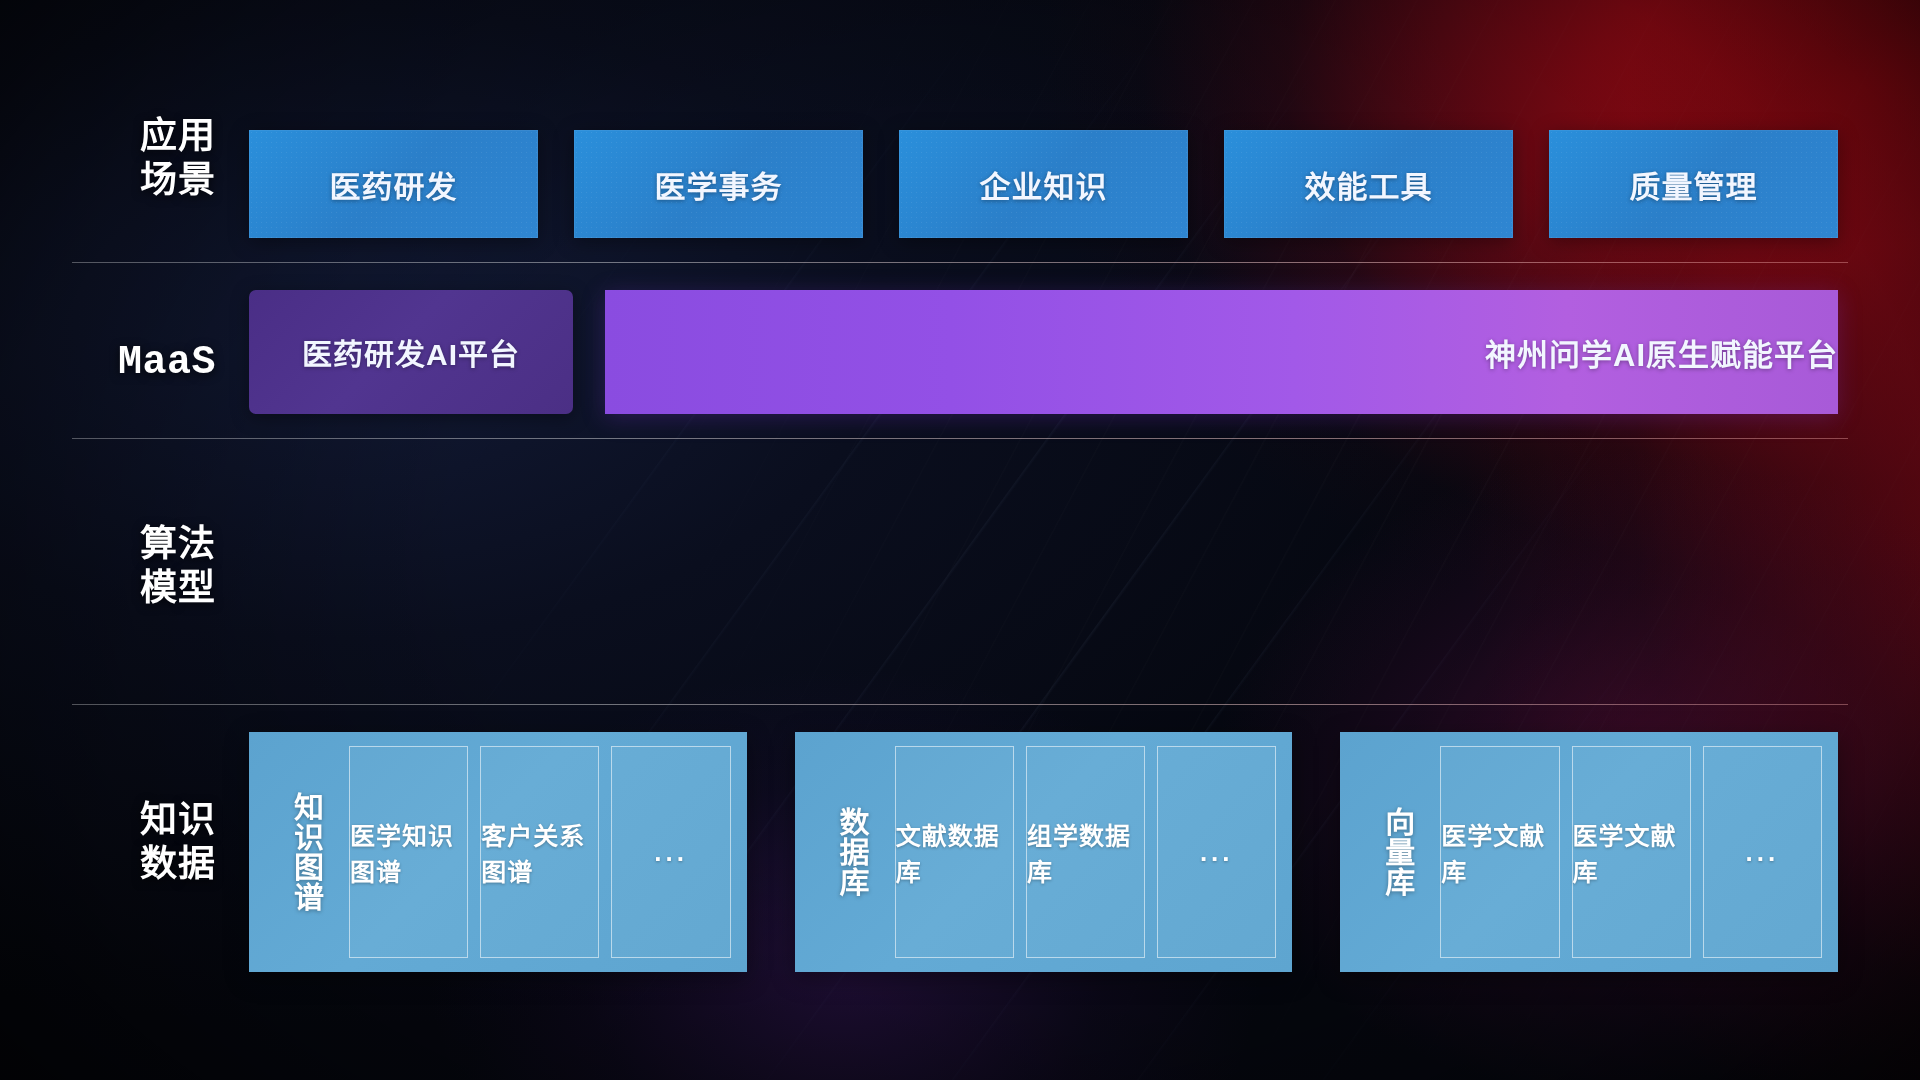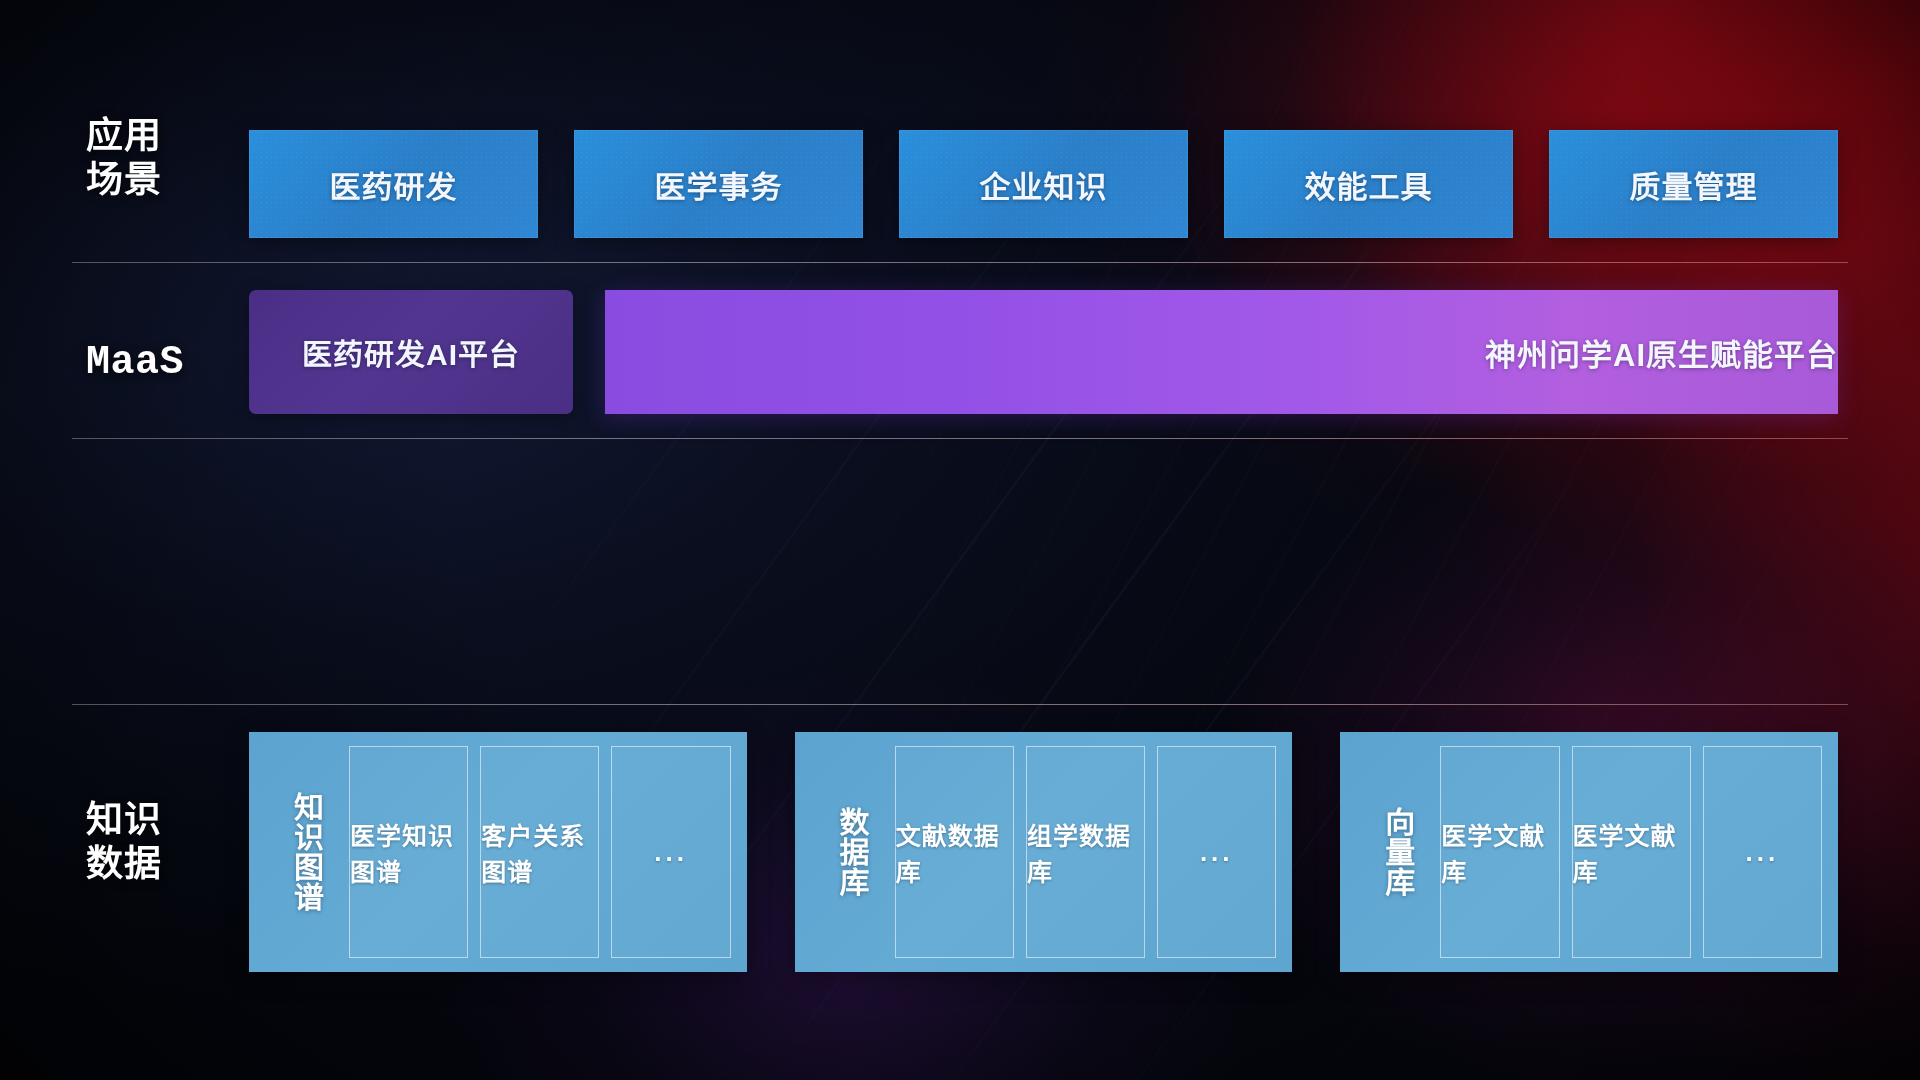--- a/index.html
+++ b/index.html
@@ -93,21 +93,21 @@
   
   .row-label {
     position: absolute;
     left: 86px;
     width: 130px;
     color: #ffffff;
     font-size: 37px;
     font-weight: 700;
     line-height: 1.18;
     letter-spacing: 1px;
-    text-align: left;
+    text-align: right;
     text-shadow: 0 2px 10px rgba(0,0,0,0.75);
     white-space: pre-line;
   }
   .row-label.latin { font-size: 40px; letter-spacing: 0.5px; }
 
   
   .divider {
     position: absolute;
     left: 72px;
     width: 1776px;
@@ -304,20 +304,22 @@
         <span>医药研发AI平台</span>
       </div>
       <div class="maas-right card-text rel">
         <span class="dot-overlay"></span>
         <span>神州问学AI原生赋能平台</span>
       </div>
     </div>
 
     <div class="divider" style="top:438px;"></div>
 
+    <div class="row-label" style="top:522px;">算法
+模型</div>
 
 
     <div class="divider" style="top:704px;"></div>
 
     <div class="row-label" style="top:798px;">知识
 数据</div>
 
     <div id="row-know">
 
       <div class="know-group">

